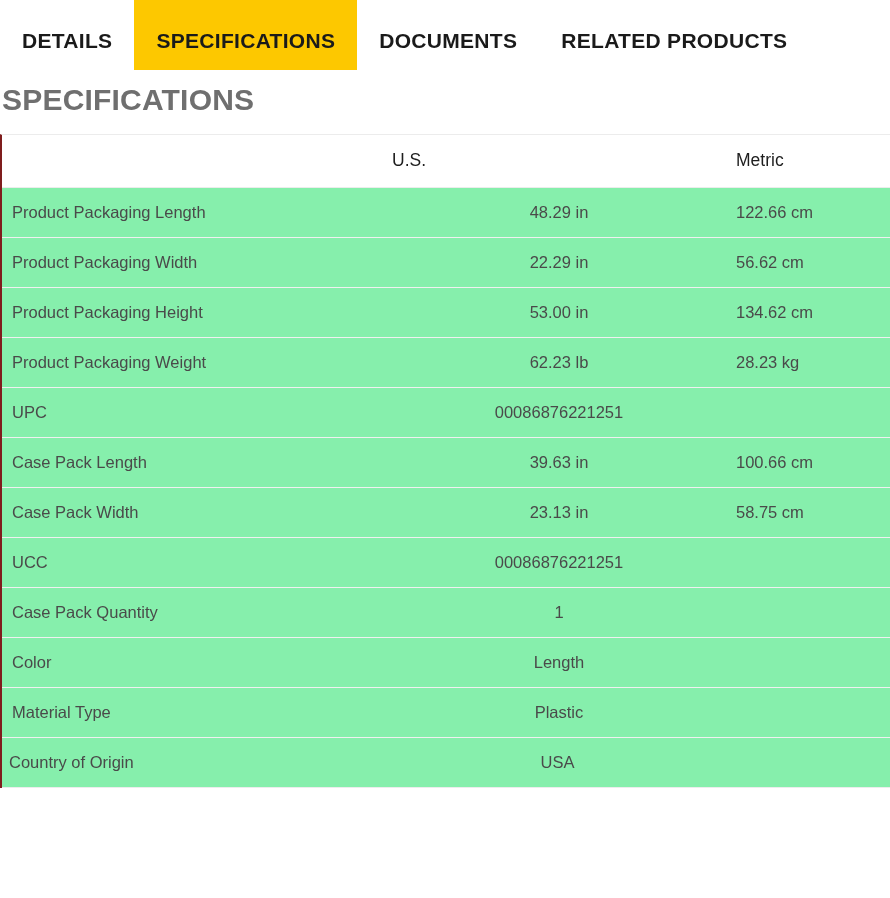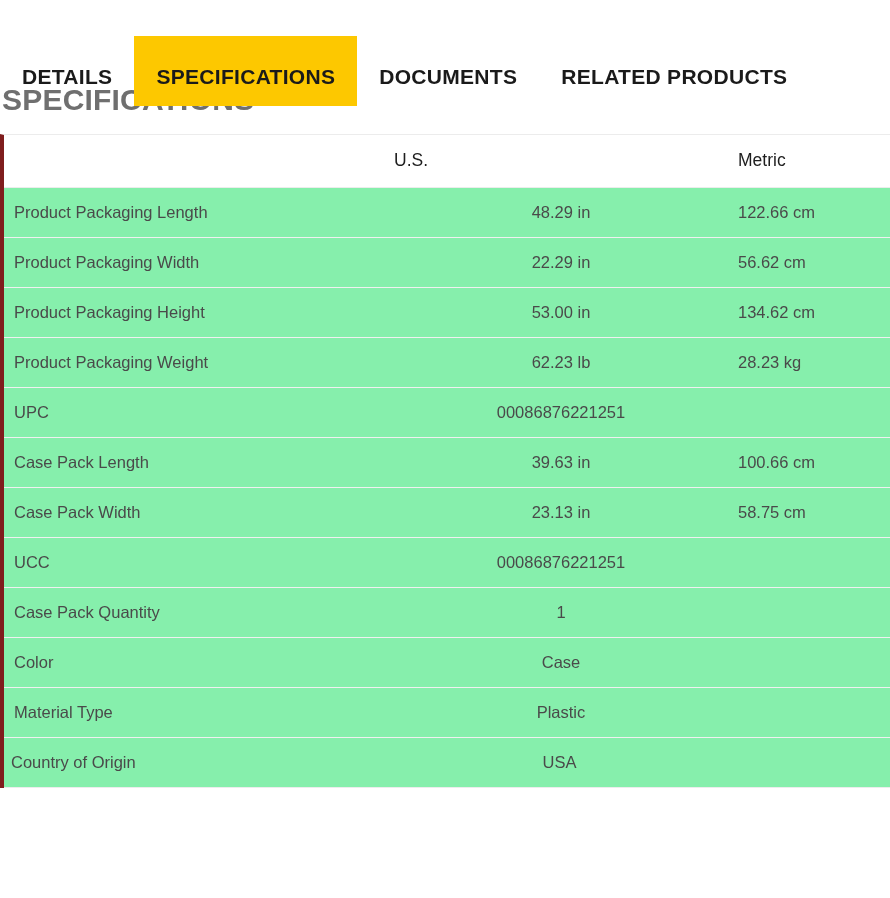--- a/index.html
+++ b/index.html
@@ -36,21 +36,20 @@
     font-weight: bold;
     letter-spacing: 0.3px;
     color: #1a1a1a;
     background: transparent;
     border: 0;
     cursor: pointer;
     white-space: nowrap;
     font-family: "Liberation Sans", sans-serif;
     line-height: 1;
     padding-bottom: 6px;
-    margin-top: 36px;
   }
   .tab.is-active {
     background: #fdc800;
     color: #1a1a1a;
   }
 
   
   .page-title {
     margin: 0;
     padding: 12px 0 0 2px;
@@ -59,21 +58,21 @@
     color: #6f6f6f;
     letter-spacing: 0.2px;
     line-height: 1.2;
   }
 
   
   .spec-table-wrap {
     margin-top: 16px;
     width: 890px;
     border-top: 1px solid #ececec;
-    border-left: 4px solid #7f1d1d;
+    border-left: 2px solid #7f1d1d;
     border-right: 1px solid #ececec;
   }
   table.spec-table {
     width: 100%;
     border-collapse: collapse;
     table-layout: fixed;
     font-size: 16.5px;
   }
   table.spec-table col.c-label { width: 380px; }
   table.spec-table col.c-us    { width: 344px; }
@@ -179,21 +178,21 @@
           <td class="cell-us">00086876221251</td>
           <td class="cell-metric"></td>
         </tr>
         <tr>
           <td class="cell-label">Case Pack Quantity</td>
           <td class="cell-us">1</td>
           <td class="cell-metric"></td>
         </tr>
         <tr>
           <td class="cell-label">Color</td>
-          <td class="cell-us">Case</td>
+          <td class="cell-us">Length</td>
           <td class="cell-metric"></td>
         </tr>
         <tr>
           <td class="cell-label">Material Type</td>
           <td class="cell-us">Plastic</td>
           <td class="cell-metric"></td>
         </tr>
         <tr>
           <td class="cell-label">Country of Origin</td>
           <td class="cell-us">USA</td>

